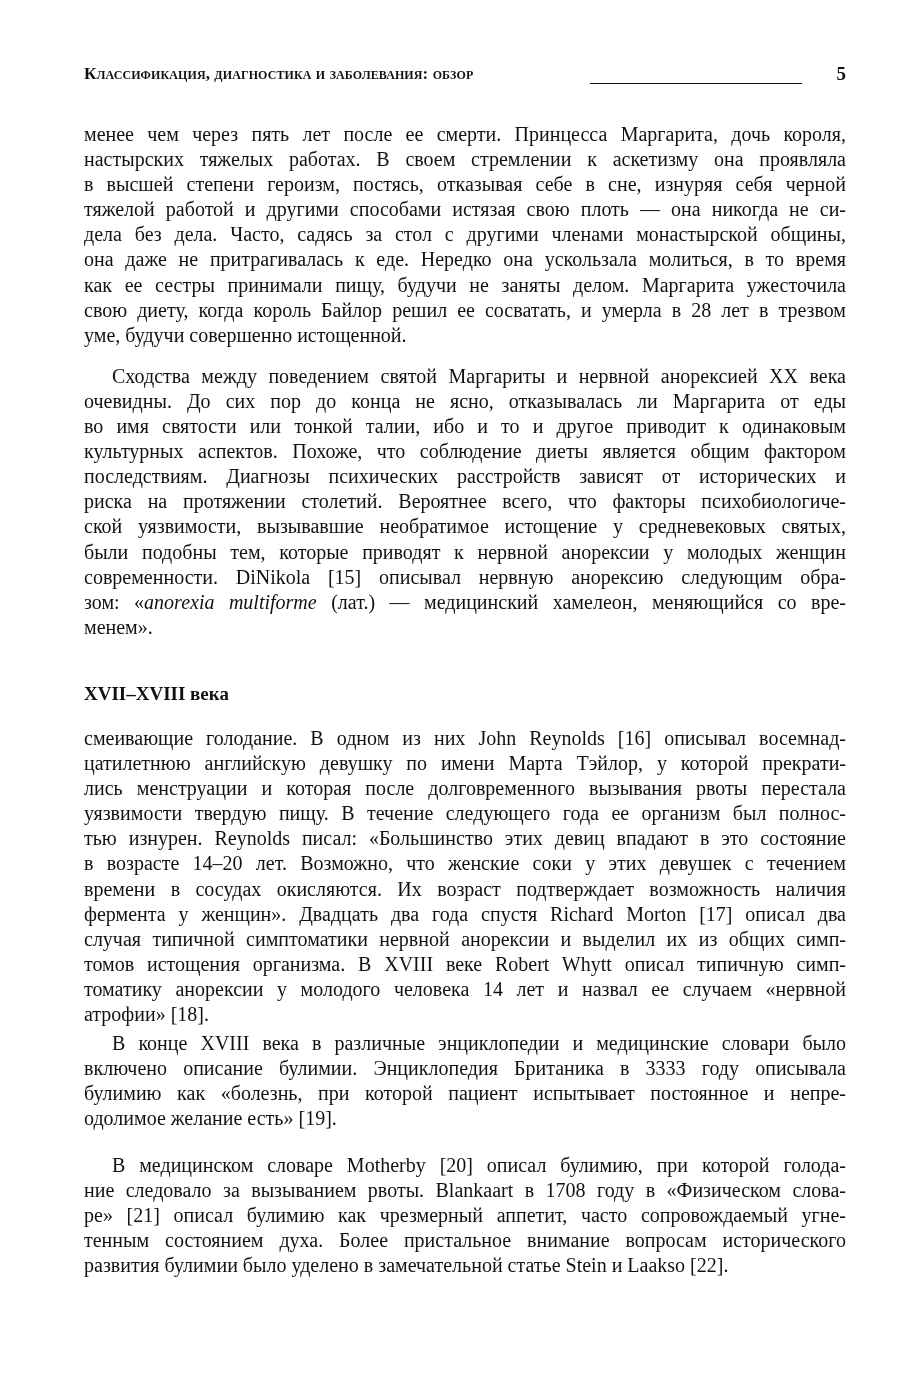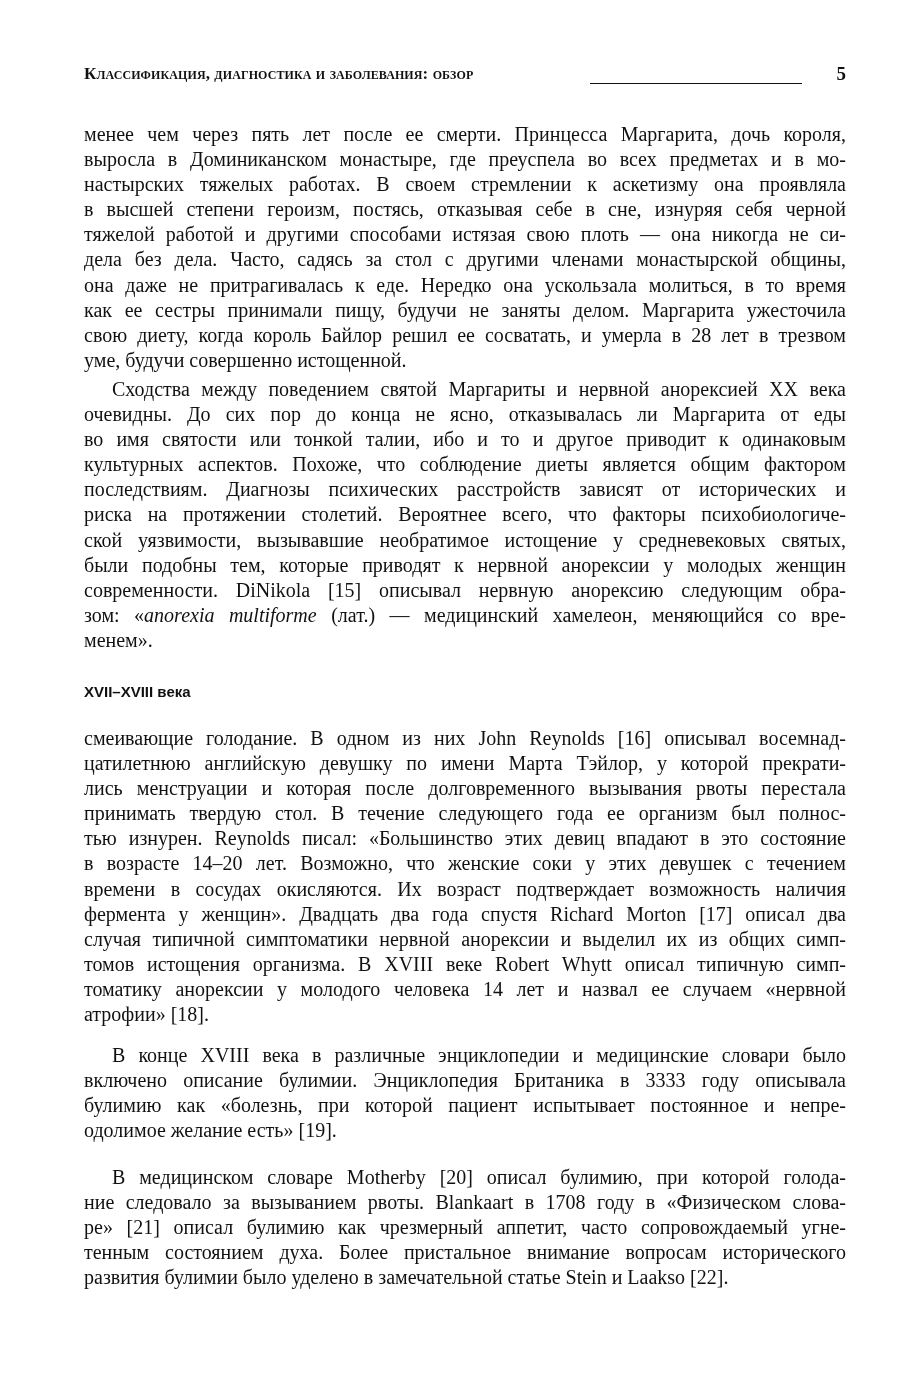--- a/index.html
+++ b/index.html
@@ -7,48 +7,47 @@
     .page { position: absolute; left: 12px; top: 0; width: 906px; height: 1153px; }
     .running-head { position: absolute; left: 72px; top: 64px; width: 770px; height: 26px; }
     .rh-title { position: absolute; left: 0; top: 0; font-family: "Liberation Serif", serif; font-weight: bold; font-size: 17px; font-variant: small-caps; letter-spacing: 0.1px; white-space: nowrap; }
     .rh-rule { position: absolute; left: 506px; top: 19px; width: 212px; height: 0; border-top: 1.6px solid #111; }
     .rh-page { position: absolute; right: 8px; top: -1px; font-family: "Liberation Serif", serif; font-weight: bold; font-size: 19px; }
     .body-text { position: absolute; left: 72px; width: 762px; font-family: "Liberation Serif", serif; font-size: 20px; }
     .line { display: block; height: 25.1px; line-height: 25.1px; white-space: nowrap; text-align: justify; text-align-last: justify; }
     .line.last { text-align-last: left; }
     .line.indent { padding-left: 28px; }
     .para { display: block; }
-    .section-heading { position: absolute; left: 72px; top: 683px; font-family: Liberation Sans, sans-serif; font-weight: bold; font-size: 15px; }
+    .section-heading { position: absolute; left: 72px; top: 683px; font-family: Liberation Serif, serif; font-weight: bold; font-size: 19px; }
     i { font-style: italic; }
   </style>
 </head>
 <body>
 
 <div class="page">
 
   <div class="running-head">
     <span class="rh-title">Классификация, диагностика и заболевания: обзор</span>
     <span class="rh-rule"></span>
     <span class="rh-page">5</span>
   </div>
 
   <div class="body-text" style="top:122px;">
     <div class="para">
       <span class="line">менее чем через пять лет после ее смерти. Принцесса Маргарита, дочь короля,</span>
-      <span class="line">выросла в Доминиканском монастыре, где преуспела во всех предметах и в мо-</span>
       <span class="line">настырских тяжелых работах. В своем стремлении к аскетизму она проявляла</span>
       <span class="line">в высшей степени героизм, постясь, отказывая себе в сне, изнуряя себя черной</span>
       <span class="line">тяжелой работой и другими способами истязая свою плоть — она никогда не си-</span>
       <span class="line">дела без дела. Часто, садясь за стол с другими членами монастырской общины,</span>
       <span class="line">она даже не притрагивалась к еде. Нередко она ускользала молиться, в то время</span>
       <span class="line">как ее сестры принимали пищу, будучи не заняты делом. Маргарита ужесточила</span>
       <span class="line">свою диету, когда король Байлор решил ее сосватать, и умерла в 28 лет в трезвом</span>
       <span class="line last">уме, будучи совершенно истощенной.</span>
     </div>
-    <div class="para" style="margin-top:4px;">
+    <div class="para" style="margin-top:16px;">
       <span class="line indent">Сходства между поведением святой Маргариты и нервной анорексией XX века</span>
       <span class="line">очевидны. До сих пор до конца не ясно, отказывалась ли Маргарита от еды</span>
       <span class="line">во имя святости или тонкой талии, ибо и то и другое приводит к одинаковым</span>
       <span class="line">культурных аспектов. Похоже, что соблюдение диеты является общим фактором</span>
       <span class="line">последствиям. Диагнозы психических расстройств зависят от исторических и</span>
       <span class="line">риска на протяжении столетий. Вероятнее всего, что факторы психобиологиче-</span>
       <span class="line">ской уязвимости, вызывавшие необратимое истощение у средневековых святых,</span>
       <span class="line">были подобны тем, которые приводят к нервной анорексии у молодых женщин</span>
       <span class="line">современности. DiNikola [15] описывал нервную анорексию следующим обра-</span>
       <span class="line"><span>зом: «</span><i>anorexia multiforme</i><span> (лат.) — медицинский хамелеон, меняющийся со вре-</span></span>
@@ -56,31 +55,31 @@
     </div>
   </div>
 
   <div class="section-heading">XVII–XVIII века</div>
 
   <div class="body-text" style="top:726px;">
     <div class="para">
       <span class="line">смеивающие голодание. В одном из них John Reynolds [16] описывал восемнад-</span>
       <span class="line">цатилетнюю английскую девушку по имени Марта Тэйлор, у которой прекрати-</span>
       <span class="line">лись менструации и которая после долговременного вызывания рвоты перестала</span>
-      <span class="line">принимать твердую стол. В течение следующего года ее организм был полнос-</span>
+      <span class="line">уязвимости твердую пищу. В течение следующего года ее организм был полнос-</span>
       <span class="line">тью изнурен. Reynolds писал: «Большинство этих девиц впадают в это состояние</span>
       <span class="line">в возрасте 14–20 лет. Возможно, что женские соки у этих девушек с течением</span>
       <span class="line">времени в сосудах окисляются. Их возраст подтверждает возможность наличия</span>
       <span class="line">фермента у женщин». Двадцать два года спустя Richard Morton [17] описал два</span>
       <span class="line">случая типичной симптоматики нервной анорексии и выделил их из общих симп-</span>
       <span class="line">томов истощения организма. В XVIII веке Robert Whytt описал типичную симп-</span>
       <span class="line">томатику анорексии у молодого человека 14 лет и назвал ее случаем «нервной</span>
       <span class="line last">атрофии» [18].</span>
     </div>
-    <div class="para" style="margin-top:16px;">
+    <div class="para" style="margin-top:4px;">
       <span class="line indent">В конце XVIII века в различные энциклопедии и медицинские словари было</span>
       <span class="line">включено описание булимии. Энциклопедия Британика в 3333 году описывала</span>
       <span class="line">булимию как «болезнь, при которой пациент испытывает постоянное и непре-</span>
       <span class="line last">одолимое желание есть» [19].</span>
     </div>
     <div class="para" style="margin-top:21px;">
       <span class="line indent">В медицинском словаре Motherby [20] описал булимию, при которой голода-</span>
       <span class="line">ние следовало за вызыванием рвоты. Blankaart в 1708 году в «Физическом слова-</span>
       <span class="line">ре» [21] описал булимию как чрезмерный аппетит, часто сопровождаемый угне-</span>
       <span class="line">тенным состоянием духа. Более пристальное внимание вопросам исторического</span>

